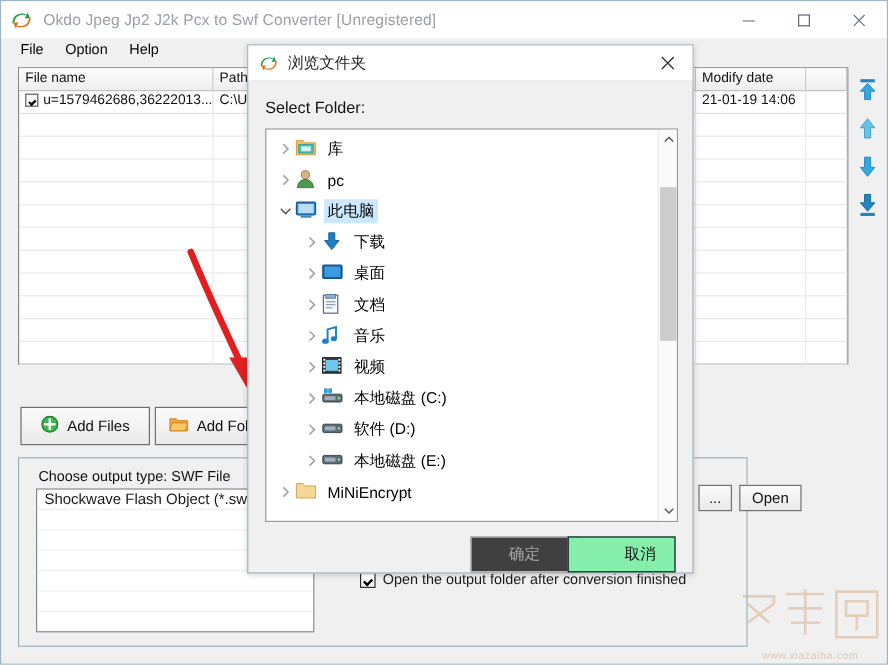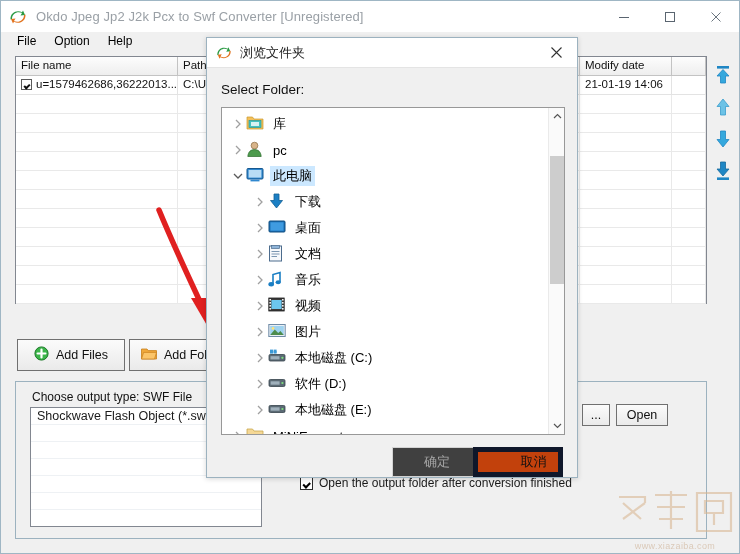--- a/index.html
+++ b/index.html
@@ -99,21 +99,21 @@
     display:flex; align-items:center; justify-content:center;
     font-size:12.5px; color:#101010; position:absolute;
   }
   .btn3d .ico { margin-right:7px; display:block; }
   .btn-addfiles { left:16px; top:338px; width:108px; height:32px; }
   .btn-addfolder { left:128px; top:338px; width:108px; height:32px; }
   .btn-convert { left:578px; top:338px; width:128px; height:32px; }
 
   
   .outpanel {
-    position:absolute; left:14px; top:380px; width:692px; height:158px;
+    position:absolute; left:14px; top:380px; width:608px; height:158px;
     background:#f0f0f0; border:1px solid #9cb2bf;
   }
   .out-label { position:absolute; left:16px; top:8px; font-size:12px; color:#111; }
   .typelist {
     position:absolute; left:14px; top:25px; width:232px; height:120px;
     background:#fff; border:1px solid #828790; overflow:hidden;
   }
   .tl-row { height:17px; border-bottom:1px solid #eef1f4; padding:1px 0 0 6px; font-size:12.5px; }
 
   .pathrow { position:absolute; left:276px; top:22px; width:404px; height:24px; }
@@ -177,21 +177,21 @@
   .tsc-thumb { position:absolute; left:1px; width:14px; background:#cdcdcd; }
 
   .dlg-btn {
     position:absolute; width:90px; height:30px;
     display:flex; align-items:center; justify-content:center; font-size:13px;
   }
   .dlg-ok {
     left:166px; top:409px; background:#404040; border:1px solid #d3d3d3; color:#a6a6a6;margin-left:19px;
   }
   .dlg-cancel {
-    left:266px; top:409px; background:#c2410c; border:5px solid #0f172a; color:#111;padding-left:31px;
+    left:266px; top:409px; background:#86efac; border:1px solid #0f172a; color:#111;padding-left:31px;
   }
 
   
   .watermark {
     position:absolute; right:4px; bottom:2px; width:120px; height:62px;
     pointer-events:none; opacity:0.55;
   }
   .wm-text {
     position:absolute; left:0; bottom:0; width:120px; text-align:center;
     font-size:9px; color:#c9a98a; letter-spacing:0.4px;
@@ -535,34 +535,20 @@
                 </g>
               </svg></span>
             <span class="tlabel">视频</span>
           </div>
           <div class="tnode" style="padding-left: 30px;">
             <span class="twist">
               <svg width="8" height="10" viewBox="0 0 8 10">
                 <path d="M2 1 L6 5 L2 9" stroke="#a0a0a0" stroke-width="1.3" fill="none"></path>
               </svg>
             </span>
-            <span class="tico"><svg width="18" height="15" viewBox="0 0 18 15">
-                <rect x="0.8" y="1.5" width="16.4" height="12" fill="#e9eff5" stroke="#6f8ba6" stroke-width="1"></rect>
-                <rect x="2.2" y="3" width="13.6" height="9" fill="#9fd3f0"></rect>
-                <path d="M2.2 12 L6.8 6.4 L10.2 10 L12.4 8 L15.8 12 Z" fill="#4d8c4d"></path>
-                <circle cx="5" cy="5.4" r="1.4" fill="#ffe27a"></circle>
-              </svg></span>
-            <span class="tlabel">图片</span>
-          </div>
-          <div class="tnode" style="padding-left: 30px;">
-            <span class="twist">
-              <svg width="8" height="10" viewBox="0 0 8 10">
-                <path d="M2 1 L6 5 L2 9" stroke="#a0a0a0" stroke-width="1.3" fill="none"></path>
-              </svg>
-            </span>
             <span class="tico"><svg width="18" height="14" viewBox="0 0 18 14">
                 <rect x="1" y="5.5" width="16" height="6.5" rx="1.2" fill="#5b6a74" stroke="#36424b" stroke-width="0.8"></rect>
                 <rect x="2.5" y="7.2" width="9" height="3.2" fill="#9fb0bb"></rect>
                 <circle cx="14.4" cy="8.8" r="1.1" fill="#7de07d"></circle>
                 <g fill="#3c9ad6">
                   <rect x="2" y="0.6" width="3" height="3"></rect>
                   <rect x="5.6" y="0.6" width="3" height="3"></rect>
                   <rect x="2" y="2.2" width="3" height="2.4"></rect>
                   <rect x="5.6" y="2.2" width="3" height="2.4"></rect>
                 </g>

